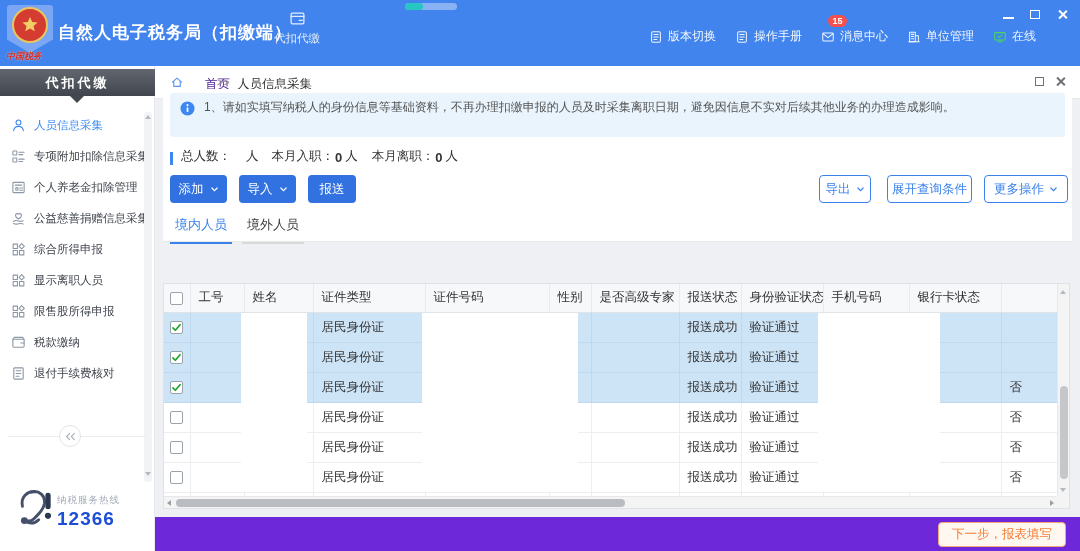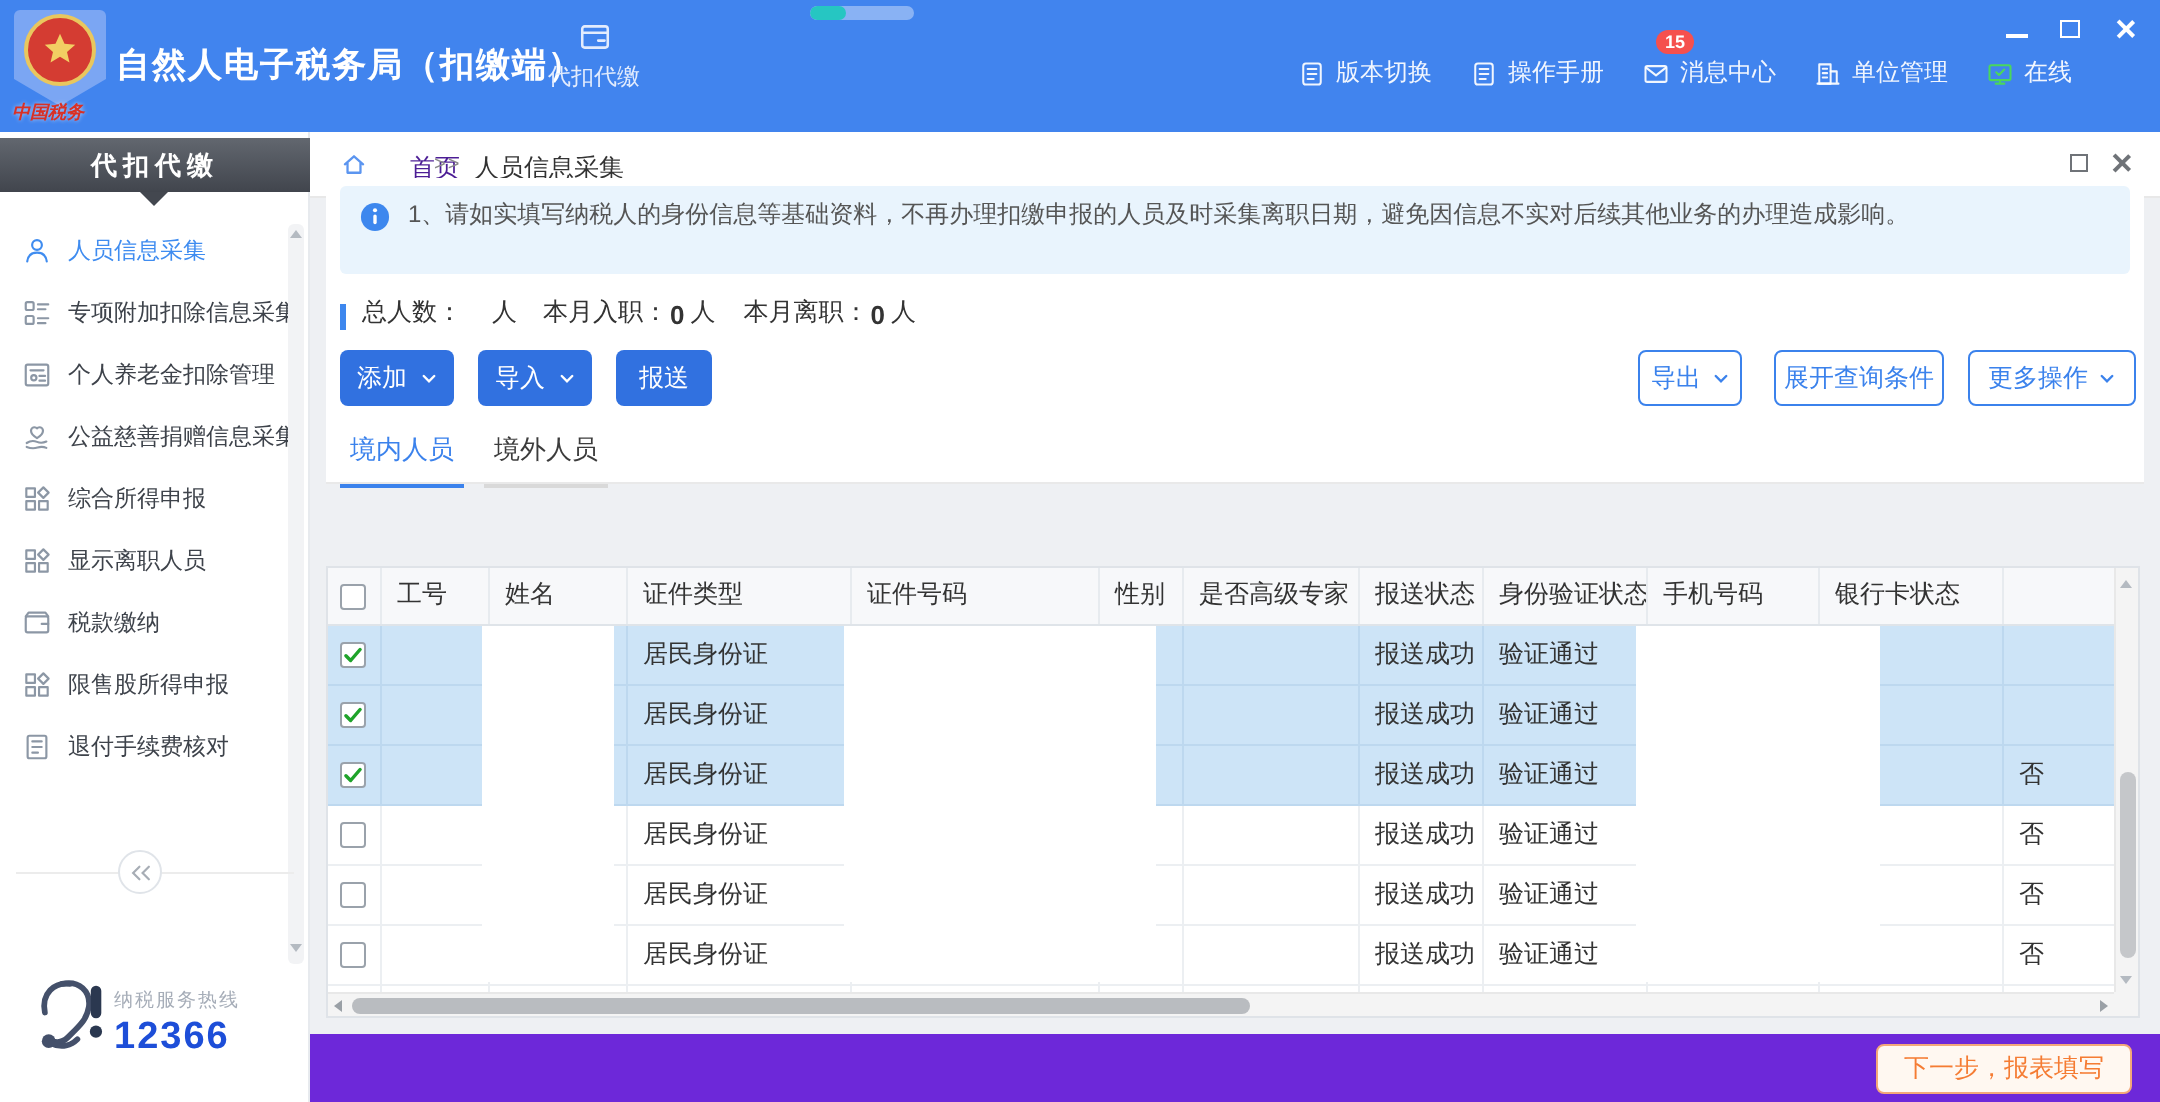--- a/index.html
+++ b/index.html
@@ -251,37 +251,37 @@
               <path d="M11.4 1.8l2.8 2.8-2.8 2.8-2.8-2.8z"></path>
               <rect x="2.3" y="9.1" width="4.6" height="4.6"></rect>
               <rect x="9.1" y="9.1" width="4.6" height="4.6"></rect>
             </svg>
           </span>
           <span>显示离职人员</span>
         </div>
         <div class="side-item">
           <span class="icn">
             <svg viewBox="0 0 16 16" width="15" height="15" fill="none" stroke="currentColor" stroke-width="1.15" stroke-linecap="round" stroke-linejoin="round">
-              <path d="M2 4.5l1.5-2h9l1.5 2"></path>
-              <rect x="2" y="4.5" width="12" height="8.5" rx="1"></rect>
-              <path d="M10.5 8.5H14"></path>
-            </svg>
-          </span>
-          <span>税款缴纳</span>
-        </div>
-        <div class="side-item">
-          <span class="icn">
-            <svg viewBox="0 0 16 16" width="15" height="15" fill="none" stroke="currentColor" stroke-width="1.15" stroke-linecap="round" stroke-linejoin="round">
               <rect x="2.3" y="2.3" width="4.6" height="4.6"></rect>
               <path d="M11.4 1.8l2.8 2.8-2.8 2.8-2.8-2.8z"></path>
               <rect x="2.3" y="9.1" width="4.6" height="4.6"></rect>
               <rect x="9.1" y="9.1" width="4.6" height="4.6"></rect>
             </svg>
           </span>
           <span>限售股所得申报</span>
+        </div>
+        <div class="side-item">
+          <span class="icn">
+            <svg viewBox="0 0 16 16" width="15" height="15" fill="none" stroke="currentColor" stroke-width="1.15" stroke-linecap="round" stroke-linejoin="round">
+              <path d="M2 4.5l1.5-2h9l1.5 2"></path>
+              <rect x="2" y="4.5" width="12" height="8.5" rx="1"></rect>
+              <path d="M10.5 8.5H14"></path>
+            </svg>
+          </span>
+          <span>税款缴纳</span>
         </div>
         <div class="side-item">
           <span class="icn">
             <svg viewBox="0 0 16 16" width="15" height="15" fill="none" stroke="currentColor" stroke-width="1.15" stroke-linecap="round" stroke-linejoin="round">
               <rect x="3" y="2" width="10" height="12" rx="1"></rect>
               <path d="M5.5 5h5M5.5 8h5M5.5 11h3"></path>
             </svg>
           </span>
           <span>退付手续费核对</span>
         </div>

